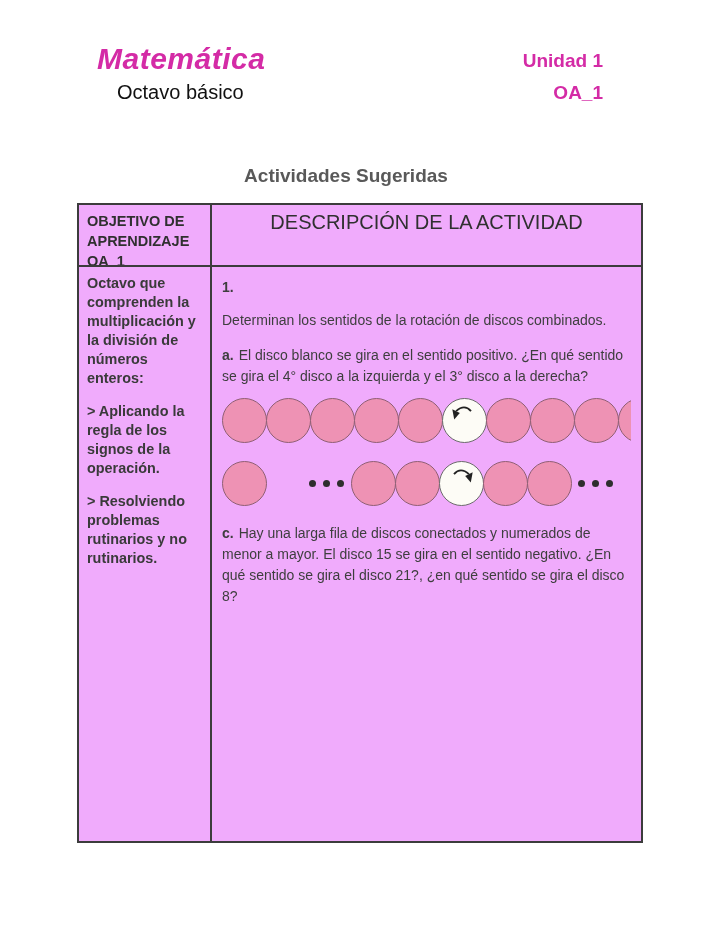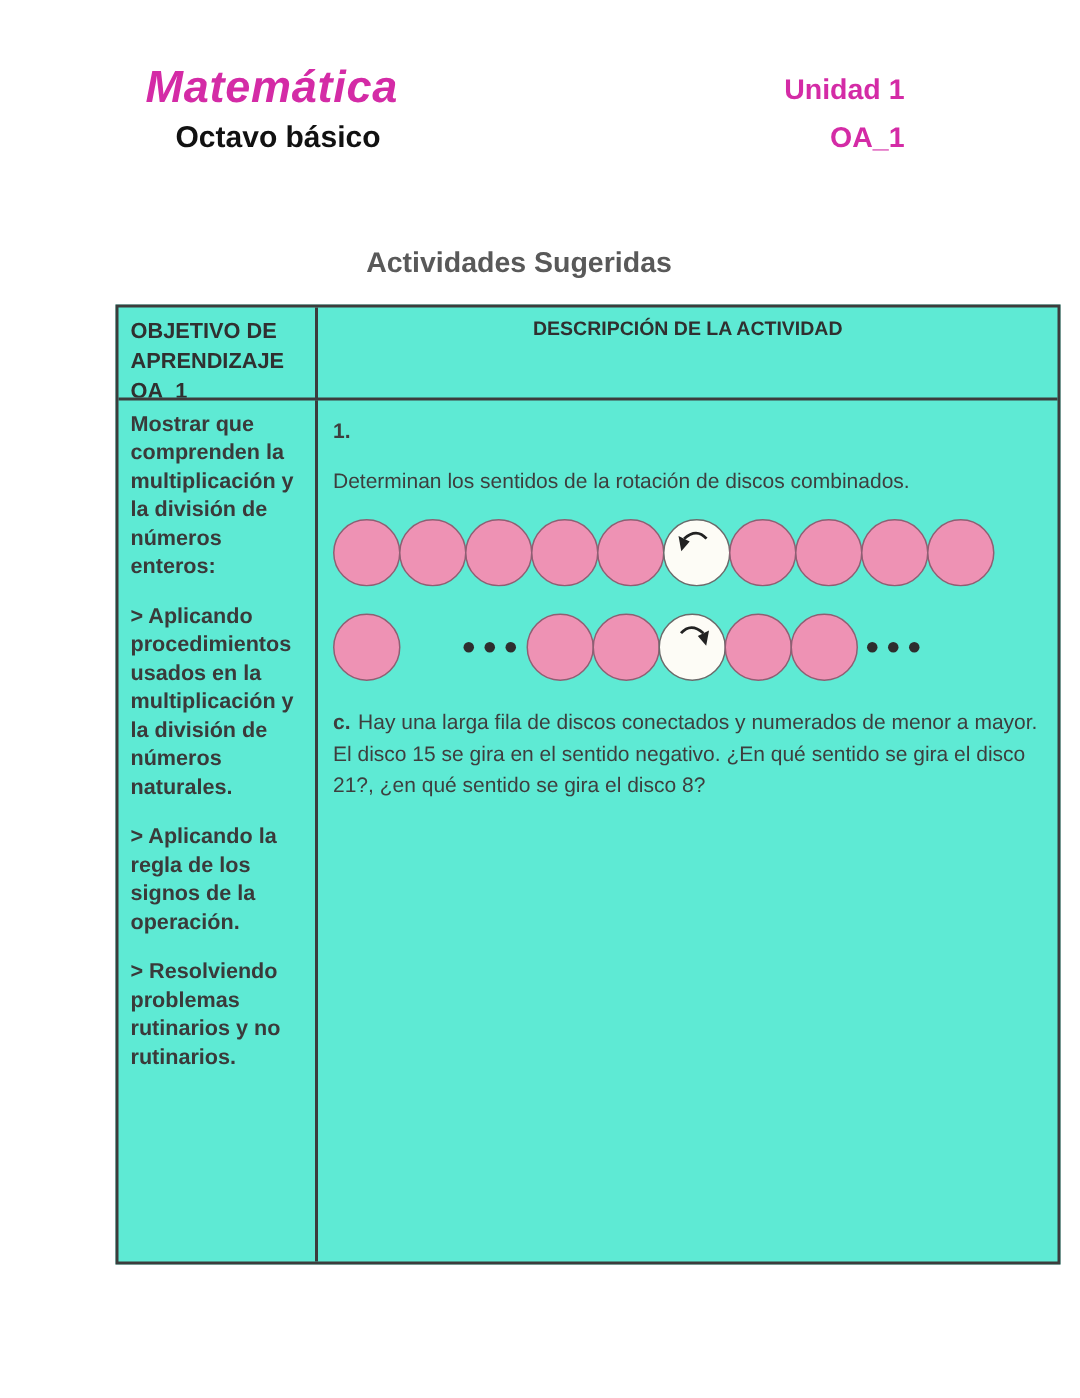--- a/index.html
+++ b/index.html
@@ -15,56 +15,56 @@
   
   .page-header { position: absolute; left: 0; top: 40px; width: 100%; }
   .doc-title {
     position: absolute; left: 97px; top: 2px;
     font-size: 30px; font-weight: bold; color: var(--accent-magenta, #d42ba6);
     letter-spacing: 0.5px;
     font-style: italic;
   }
   .doc-subtitle {
     position: absolute; left: 117px; top: 41px;
-    font-size: 20px; font-weight: bold; color: #111111;
+    font-size: 20px; font-weight: normal; color: #111111;
   }
   .unit-block { position: absolute; right: 117px; top: 9px; text-align: right; margin-left: 27px; }
   .unit-line, .oa-line {
     font-size: 19px; font-weight: bold; color: var(--accent-magenta, #d42ba6);
     line-height: 24px;
   }
   .oa-line { margin-top: 8px; }
 
   
   .section-title {
     position: absolute; left: 0; top: 165px; width: 692px;
     text-align: center; font-size: 19px; font-weight: bold;
     color: var(--title-gray, #595959);
   }
 
   
   .activity-table {
-    position: absolute; left: 77px; top: 203px; width: 630px; height: 640px;
+    position: absolute; left: 77px; top: 203px; width: 566px; height: 640px;
     border: 2px solid var(--border-dark, #3c3c3c);
     display: grid;
     grid-template-columns: 133px 1fr;
     grid-template-rows: 62px 1fr;
-    background: #5eead4;
+    background: #f0abfc;
   }
   .cell { overflow: hidden; }
   .cell-obj-header {
     border-right: 2px solid var(--border-dark, #3c3c3c);
     border-bottom: 2px solid var(--border-dark, #3c3c3c);
     padding: 6px 8px;
     font-size: 14.5px; font-weight: bold; line-height: 20px; color: #303030;
   }
   .cell-desc-header {
     border-bottom: 2px solid var(--border-dark, #3c3c3c);
     padding: 6px 8px; text-align: center;
-    font-size: 13px; font-weight: bold; color: #303030;
+    font-size: 20px; font-weight: normal; color: #303030;
   }
   .cell-obj-body {
     border-right: 2px solid var(--border-dark, #3c3c3c);
     padding: 7px 8px;
     font-size: 14.4px; font-weight: bold; line-height: 19px; color: #3a3a3a;
   }
   .cell-obj-body p { margin: 0 0 14px; }
   .cell-desc-body { padding: 8px 10px; font-size: 14px; line-height: 21px; }
 
   .activity-number { font-weight: bold; margin: 2px 0 12px; }
@@ -108,30 +108,32 @@
 
 <div class="section-title">Actividades Sugeridas</div>
 
 <div class="activity-table">
 
   <div class="cell cell-obj-header">OBJETIVO DE APRENDIZAJE OA_1</div>
 
   <div class="cell cell-desc-header">DESCRIPCIÓN DE LA ACTIVIDAD</div>
 
   <div class="cell cell-obj-body">
-    <p>Mostrar que comprenden la multiplicación y la división de números enteros:</p>
-    <p>&gt; Aplicando procedimientos usados en la multiplicación y la división de números naturales.</p>
+    <p>Octavo que comprenden la multiplicación y la división de números enteros:</p>
     <p>&gt; Aplicando la regla de los signos de la operación.</p>
     <p>&gt; Resolviendo problemas rutinarios y no rutinarios.</p>
   </div>
 
   <div class="cell cell-desc-body">
     <p class="activity-number">1.</p>
     <p class="activity-intro">Determinan los sentidos de la rotación de discos combinados.</p>
 
+    <p class="activity-item">
+      <b>a.</b><span>El disco blanco se gira en el sentido positivo. ¿En qué sentido se gira el 4° disco a la izquierda y el 3° disco a la derecha?</span>
+    </p>
 
     <div class="disc-row">
         <span class="disc pink"></span>
         <span class="disc pink"></span>
         <span class="disc pink"></span>
         <span class="disc pink"></span>
         <span class="disc pink"></span>
         <span class="disc white">
           <svg viewBox="0 0 45 45">
             <path d="M30,13 Q23,5 14,13" fill="none" stroke="#222" stroke-width="2"></path>

